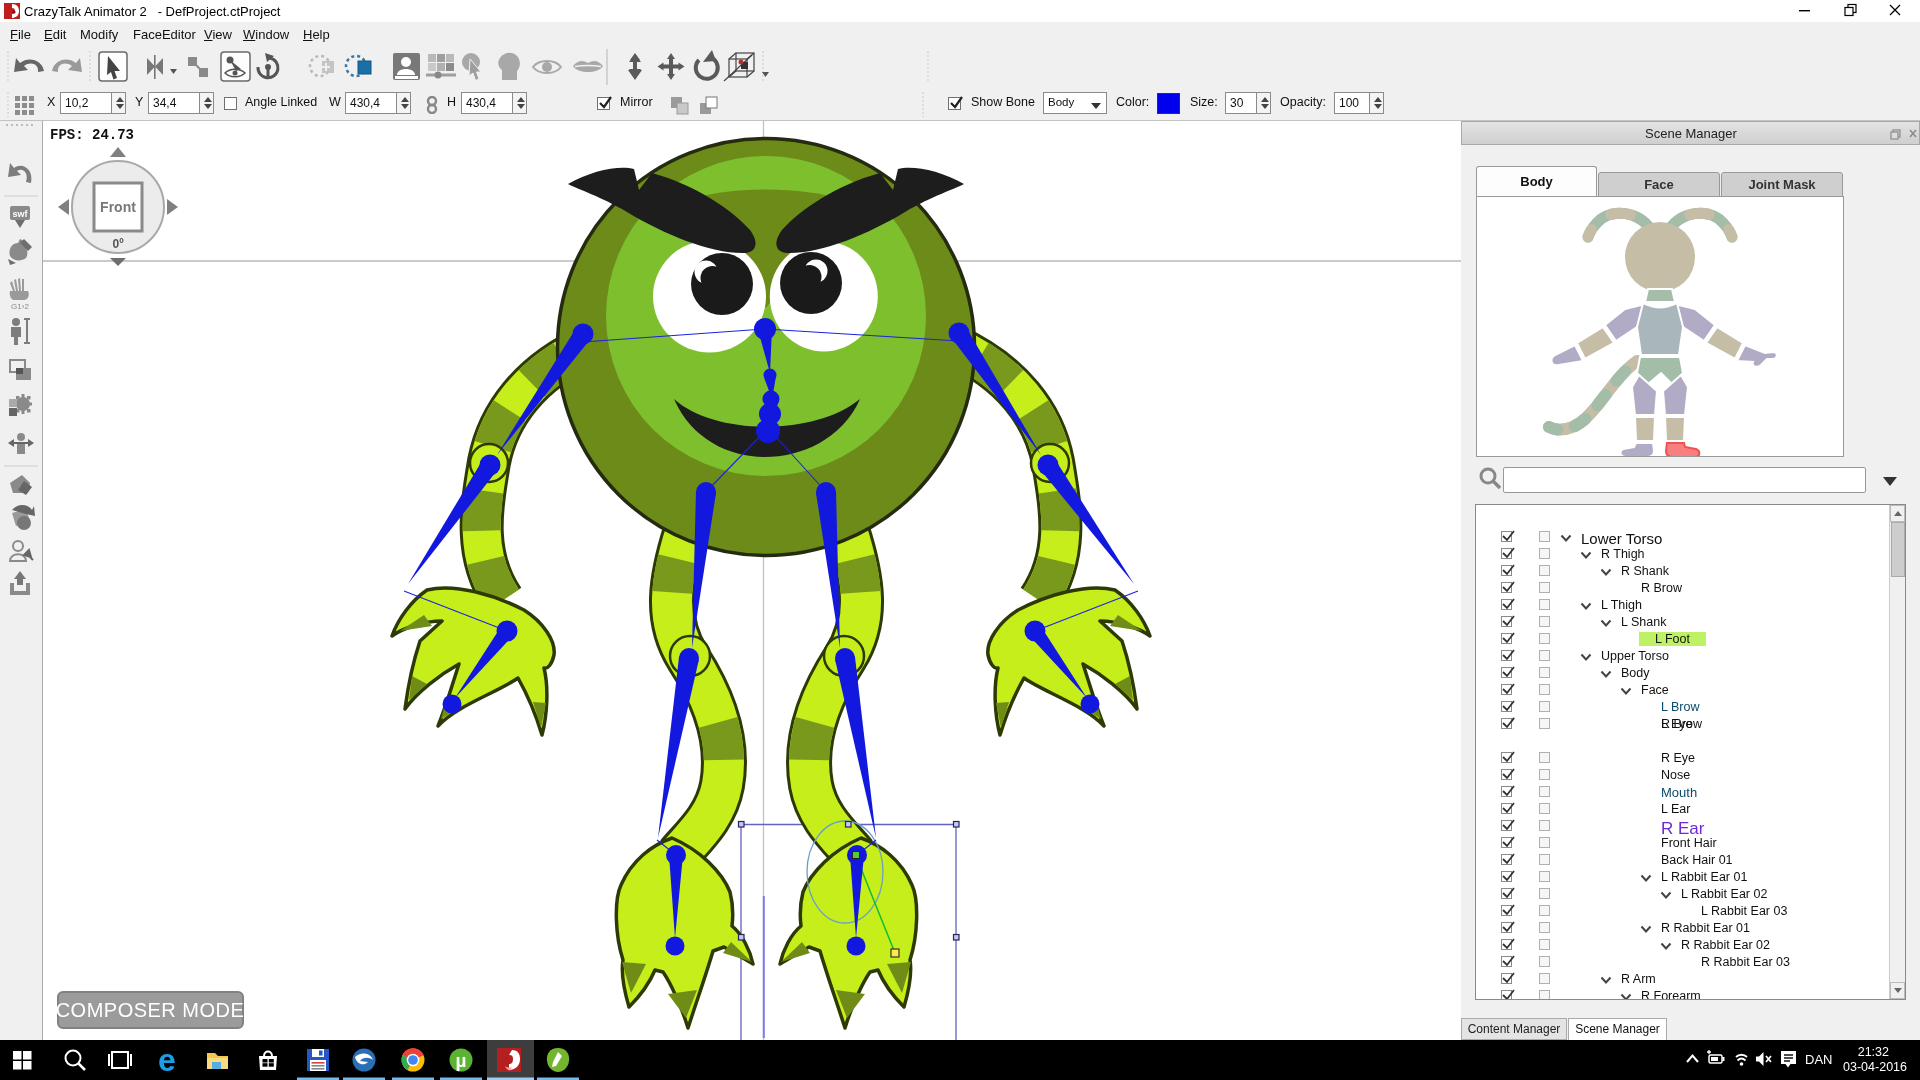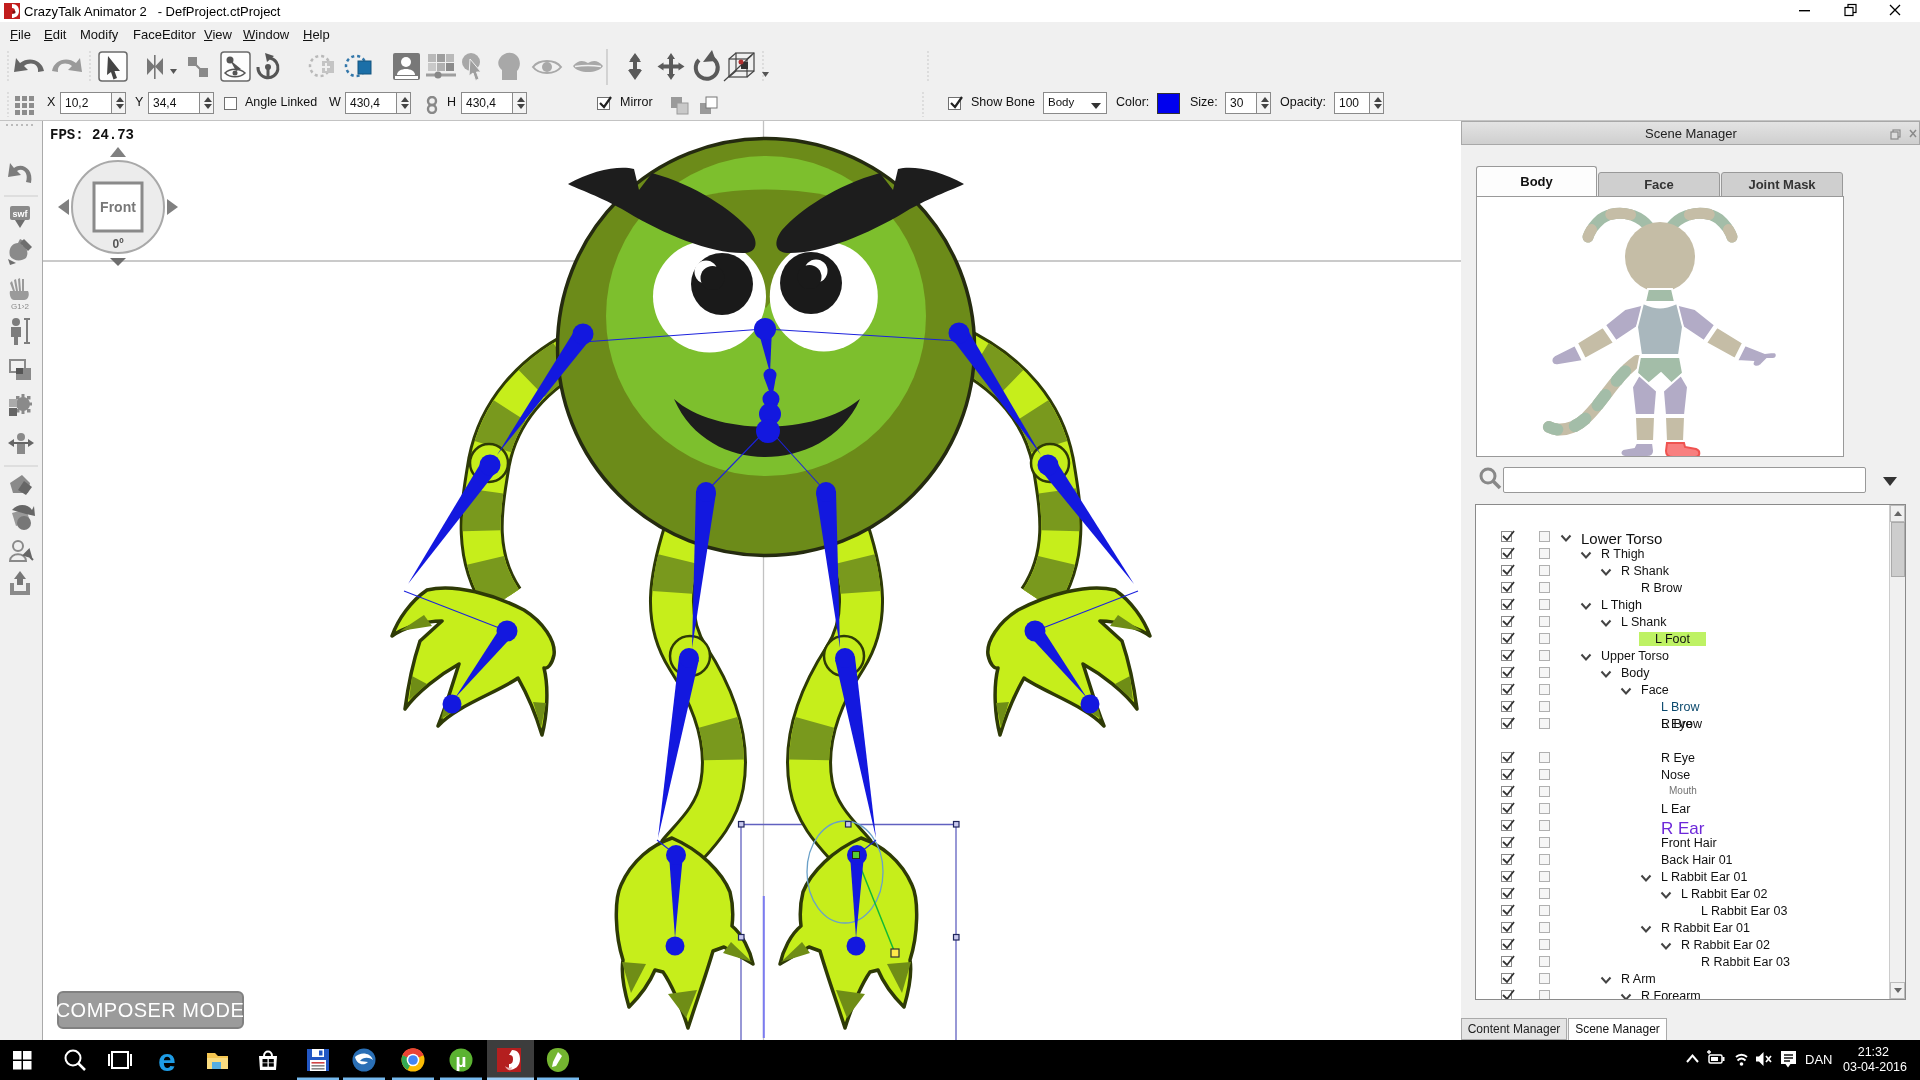--- a/index.html
+++ b/index.html
@@ -654,21 +654,21 @@
           </svg>
     <span class="abs" style="left:63px;top:2px;width:11px;height:11px;background:#f6f6f6;border:1px solid #b0b0b0"></span>
     <span class="abs" style="left:183px;top:1px;font-size:12.5px;color:#111;padding:0 2px">Nose</span>
     </div>
     <div class="abs" style="left:0;top:255px;width:412px;height:17px">
     <span class="abs" style="left:25px;top:2px;width:11px;height:11px;background:#fff;border:1px solid #8a8a8a"></span>
     <svg class="abs" style="left:25px;top:0" width="15" height="15">
             <path d="M2,7 L6,11 L13,2" stroke="#333" stroke-width="1.8" fill="none"></path>
           </svg>
     <span class="abs" style="left:63px;top:2px;width:11px;height:11px;background:#f6f6f6;border:1px solid #b0b0b0"></span>
-    <span class="abs" style="left:191px;top:1px;font-size:10px;color:#737373;padding:0 2px">Mouth</span>
+    <span class="abs" style="left:183px;top:1px;font-size:13px;color:#0c4a6e;padding:0 2px">Mouth</span>
     </div>
     <div class="abs" style="left:0;top:272px;width:412px;height:17px">
     <span class="abs" style="left:25px;top:2px;width:11px;height:11px;background:#fff;border:1px solid #8a8a8a"></span>
     <svg class="abs" style="left:25px;top:0" width="15" height="15">
             <path d="M2,7 L6,11 L13,2" stroke="#333" stroke-width="1.8" fill="none"></path>
           </svg>
     <span class="abs" style="left:63px;top:2px;width:11px;height:11px;background:#f6f6f6;border:1px solid #b0b0b0"></span>
     <span class="abs" style="left:183px;top:1px;font-size:12.5px;color:#111;padding:0 2px">L Ear</span>
     </div>
     <div class="abs" style="left:0;top:289px;width:412px;height:17px">

